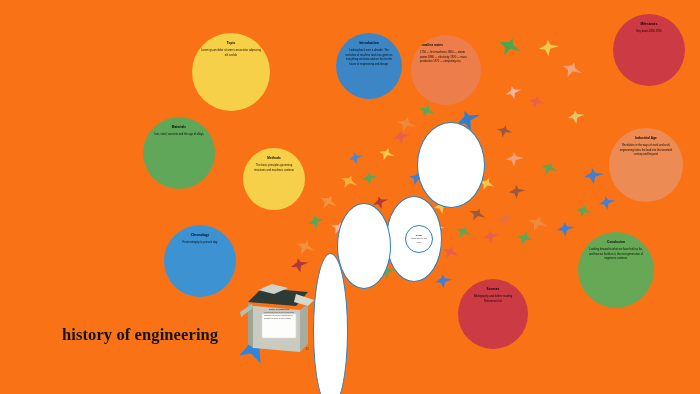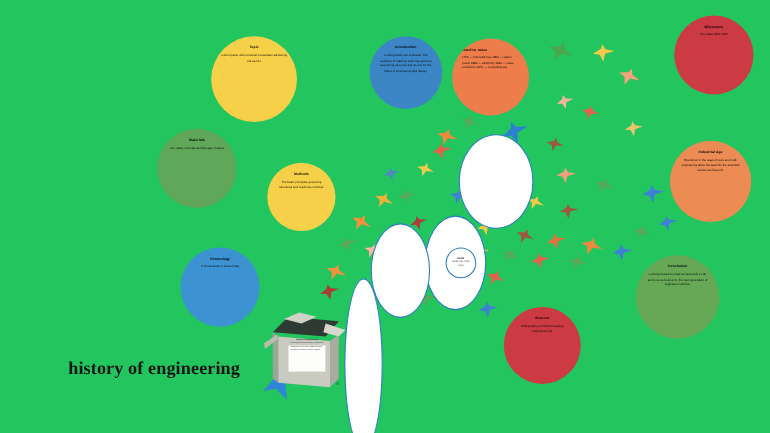--- a/index.html
+++ b/index.html
@@ -1,18 +1,18 @@
 <!DOCTYPE html>
 <html><head>
 <meta charset="utf-8">
 <style>
   html,body{margin:0;padding:0;background:#ffffff;}
   body{width:700px;height:394px;overflow:hidden;position:relative;
        font-family:"Liberation Sans",sans-serif;}
-  #canvas{position:absolute;inset:0;background:#22c55e;}
+  #canvas{position:absolute;inset:0;background:#f97316;}
 
   
   .bubble{position:absolute;border-radius:50%;box-sizing:border-box;
           display:flex;flex-direction:column;align-items:center;
           padding:8px 9px 0;overflow:hidden;}
   .bubble .b-title{font-size:3.1px;font-weight:bold;line-height:1.5;
           text-align:center;margin-bottom:3.5px;letter-spacing:.1px;}
   .bubble .b-body{font-size:2.7px;line-height:1.65;text-align:center;
           opacity:.92;}
   .bubble.left .b-title,.bubble.left .b-body{text-align:left;align-self:flex-start;}

